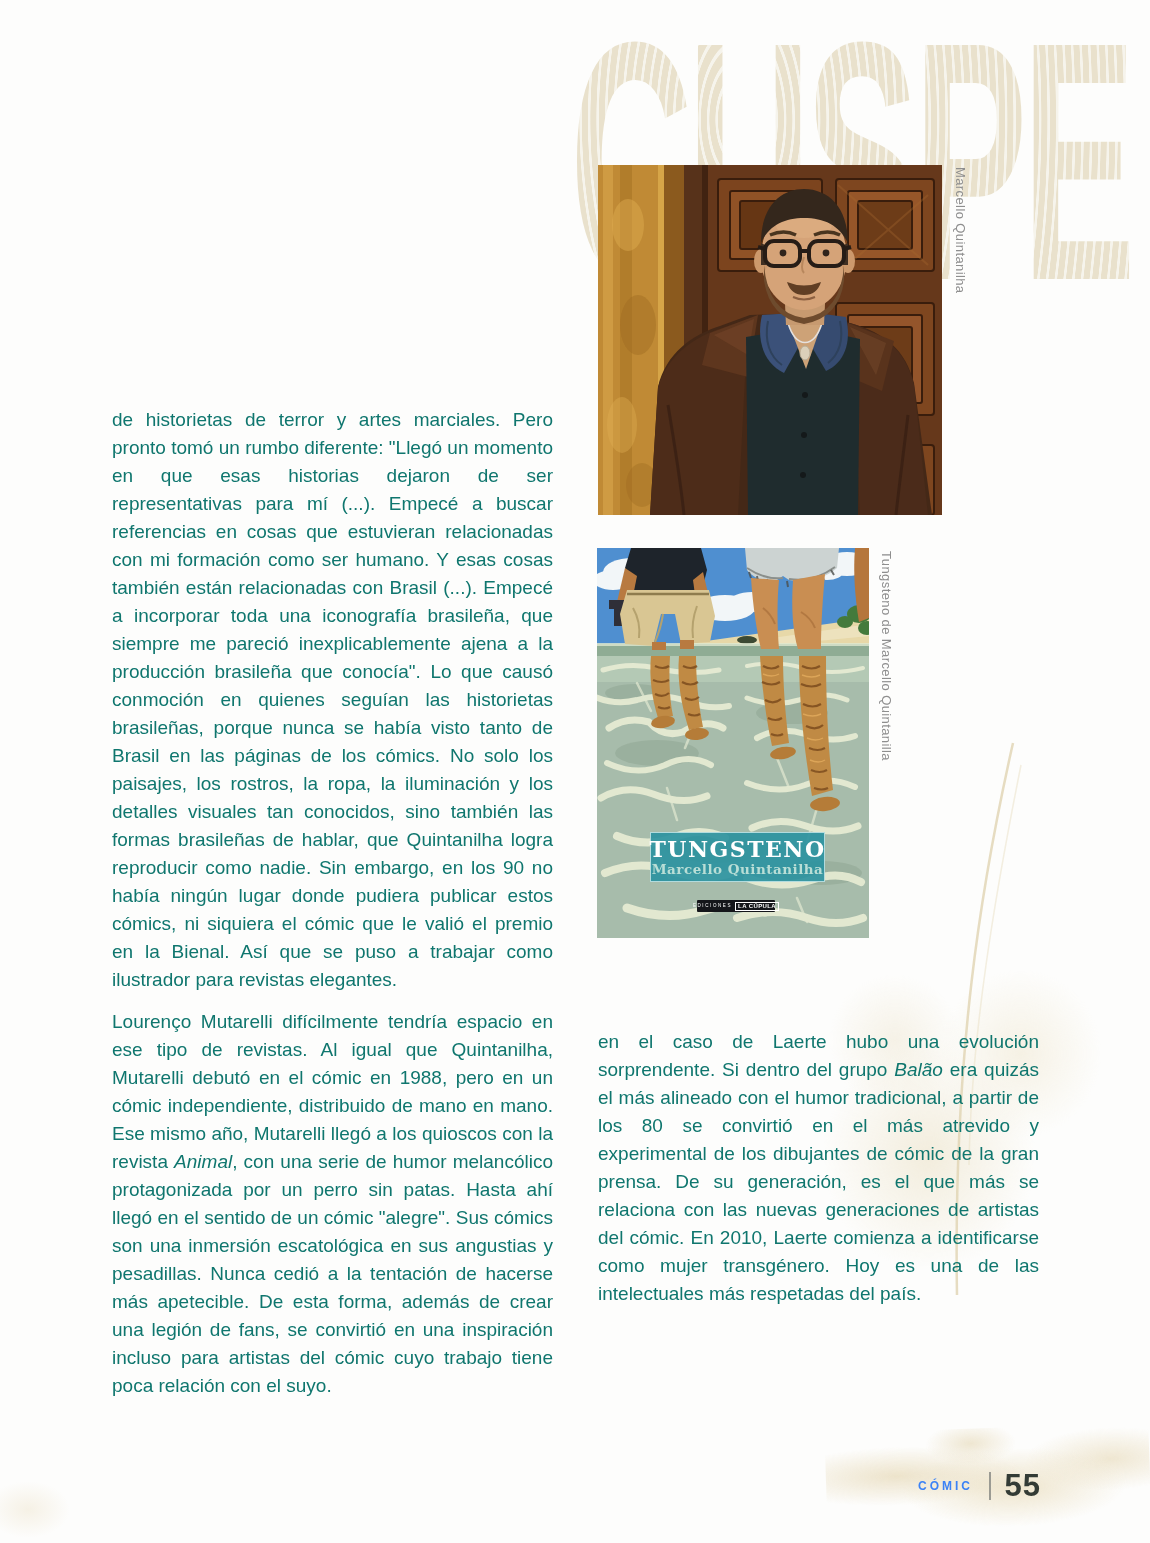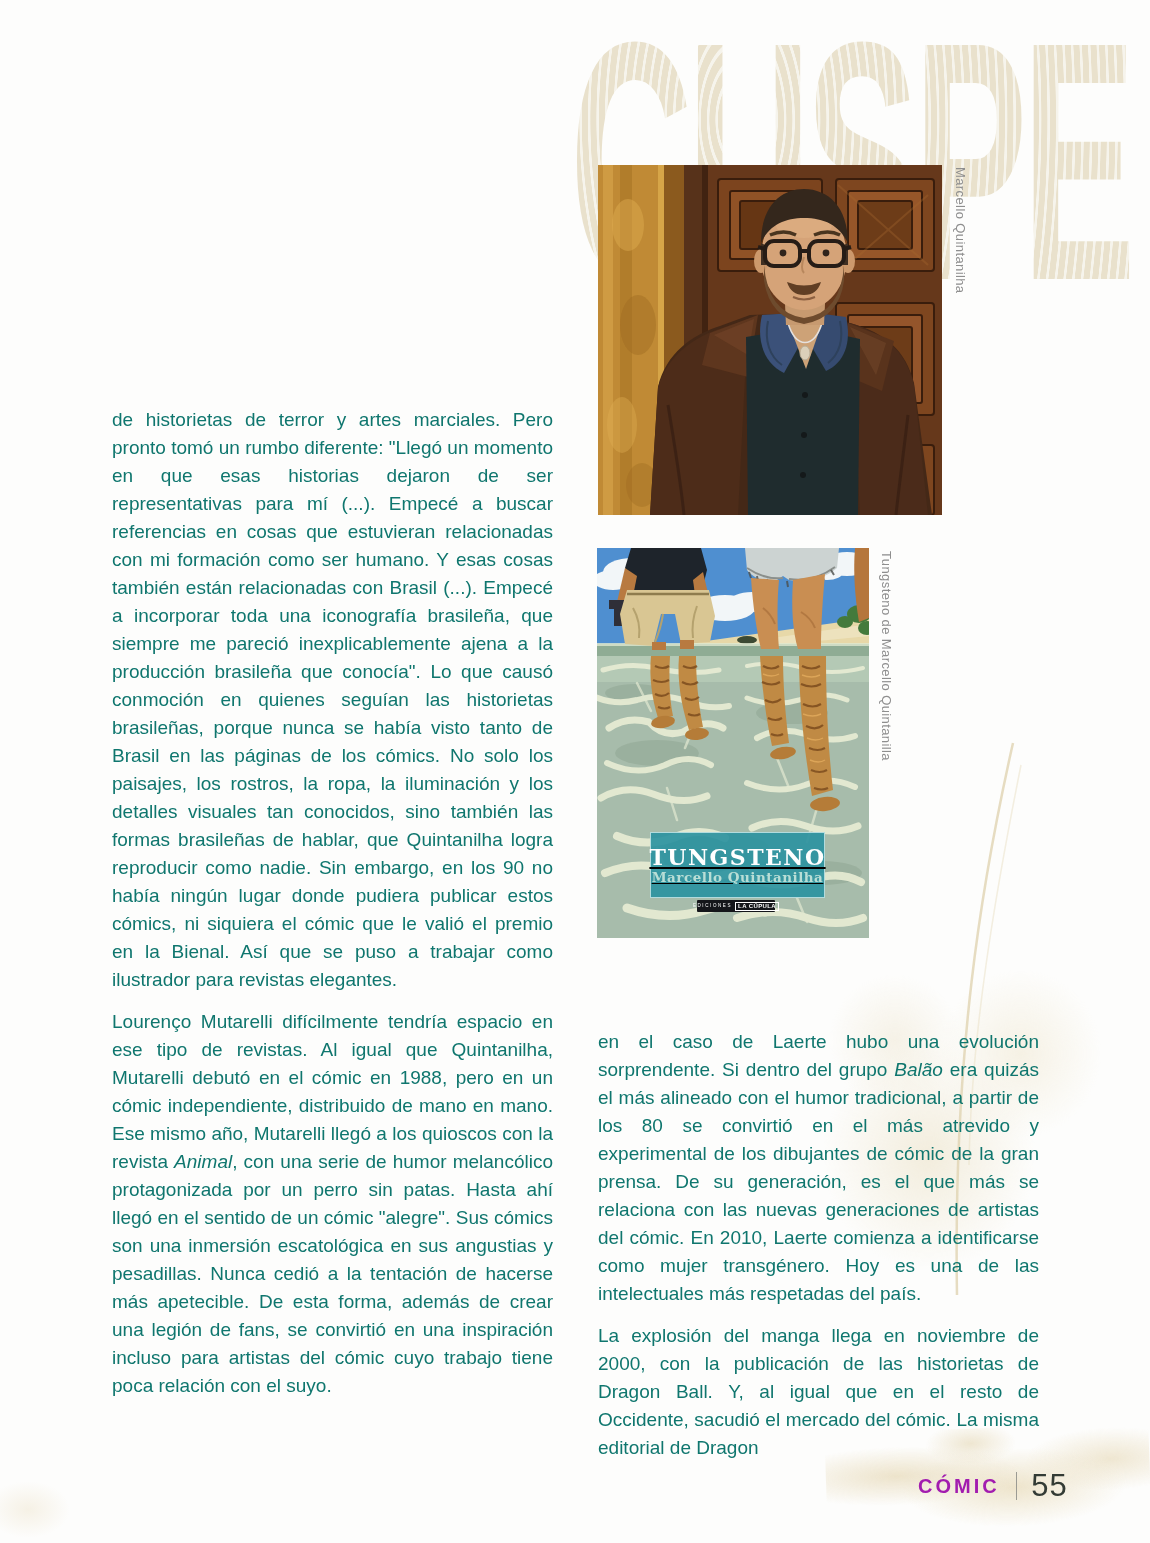--- a/index.html
+++ b/index.html
@@ -55,24 +55,24 @@
   .cover{left:597px;top:548px;width:272px;height:390px;}
   .figure svg{display:block;width:100%;height:100%;}
   .fig-caption{
     position:absolute;z-index:2;writing-mode:vertical-rl;
     font-size:13px;letter-spacing:.4px;color:#8e8e8e;white-space:nowrap;
   }
   .caption-portrait{left:953px;top:167px;}
   .caption-cover{left:879px;top:551px;}
   
   .cover-title-box{
-    position:absolute;left:53px;top:284px;width:175px;height:66px;
+    position:absolute;left:53px;top:284px;width:175px;height:50px;
     background:rgba(45,146,160,.92);border:1.5px solid rgba(210,236,236,.8);
     box-sizing:border-box;display:flex;flex-direction:column;
-    align-items:center;justify-content:center;text-align:center;text-decoration:underline;
+    align-items:center;justify-content:center;text-align:center;
   }
   .cover-title{
     font-family:"DejaVu Serif",serif;font-weight:bold;color:#ffffff;
     font-size:22px;line-height:24px;letter-spacing:1.5px;
   }
   .cover-author{
     font-family:"DejaVu Serif",serif;font-weight:bold;color:#b9ded6;
     font-size:13.5px;line-height:16px;letter-spacing:.5px;
   }
   .publisher-bar{
@@ -86,24 +86,24 @@
   .publisher-name{
     color:#ffffff;font-size:6px;font-weight:bold;letter-spacing:.4px;line-height:1;
     border:.5px solid #ffffff;padding:.5px 2px;white-space:nowrap;
   }
   
   .footer{
     position:absolute;left:918px;top:1466px;z-index:2;height:40px;
     display:flex;align-items:center;
   }
   .footer-label{
-    color:#a21caf;font-size:20px;letter-spacing:3px;font-weight:600;
+    color:#3b82f6;font-size:12px;letter-spacing:3px;font-weight:600;
   }
   .footer-sep{width:1.5px;height:28px;background:#9b9b93;margin:0 14px 0 16px;}
-  .footer-page{color:#333b35;font-size:31px;font-weight:400;letter-spacing:1px;}
+  .footer-page{color:#333b35;font-size:31px;font-weight:700;letter-spacing:1px;}
 </style>
 </head>
 <body>
 
 <div id="page">
 
   <div class="watermark">CUSPE</div>
   <div class="deco deco-blob-right"></div>
   <svg class="deco deco-stem" viewBox="0 0 160 580">
     <path d="M118,8 C86,150 58,320 62,560" stroke="#e2d6b6" stroke-width="2.5" fill="none" opacity=".85"></path>
@@ -310,21 +310,20 @@
     </div>
   </figure>
   <div class="fig-caption caption-cover">Tungsteno  de Marcello Quintanilla</div>
 
   <div class="col col-left">
       <p class="para"><span>de historietas de terror y artes marciales. Pero pronto tomó un rumbo diferente: "Llegó un momento en que esas historias dejaron de ser representativas para mí (...). Empecé a buscar referencias en cosas que estuvieran relacionadas con mi formación como ser humano. Y esas cosas también están relacionadas con Brasil (...). Empecé a incorporar toda una iconografía brasileña, que siempre me pareció inexplicablemente ajena a la producción brasileña que conocía". Lo que causó conmoción en quienes seguían las historietas brasileñas, porque nunca se había visto tanto de Brasil en las páginas de los cómics. No solo los paisajes, los rostros, la ropa, la iluminación y los detalles visuales tan conocidos, sino también las formas brasileñas de hablar, que Quintanilha logra reproducir como nadie. Sin embargo, en los 90 no había ningún lugar donde pudiera publicar estos cómics, ni siquiera el cómic que le valió el premio en la Bienal. Así que se puso a trabajar como ilustrador para revistas elegantes.</span></p>
       <p class="para"><span>Lourenço Mutarelli difícilmente tendría espacio en ese tipo de revistas. Al igual que Quintanilha, Mutarelli debutó en el cómic en 1988, pero en un cómic independiente, distribuido de mano en mano. Ese mismo año, Mutarelli llegó a los quioscos con la revista </span><em>Animal</em><span>, con una serie de humor melancólico protagonizada por un perro sin patas. Hasta ahí llegó en el sentido de un cómic "alegre". Sus cómics son una inmersión escatológica en sus angustias y pesadillas. Nunca cedió a la tentación de hacerse más apetecible. De esta forma, además de crear una legión de fans, se convirtió en una inspiración incluso para artistas del cómic cuyo trabajo tiene poca relación con el suyo.</span></p>
     </div>
   <div class="col col-right">
       <p class="para"><span>en el caso de Laerte hubo una evolución sorprendente. Si dentro del grupo </span><em>Balão</em><span> era quizás el más alineado con el humor tradicional, a partir de los 80 se convirtió en el más atrevido y experimental de los dibujantes de cómic de la gran prensa. De su generación, es el que más se relaciona con las nuevas generaciones de artistas del cómic. En 2010, Laerte comienza a identificarse como mujer transgénero. Hoy es una de las intelectuales más respetadas del país.</span></p>
-      <p class="para"><span>La explosión del manga llega en noviembre de 2000, con la publicación de las historietas de Dragon Ball. Y, al igual que en el resto de Occidente, sacudió el mercado del cómic. La misma editorial de Dragon</span></p>
     </div>
 
   <div class="footer">
     <span class="footer-label">CÓMIC</span>
     <span class="footer-sep"></span>
     <span class="footer-page">55</span>
   </div>
 
 </div>
 

